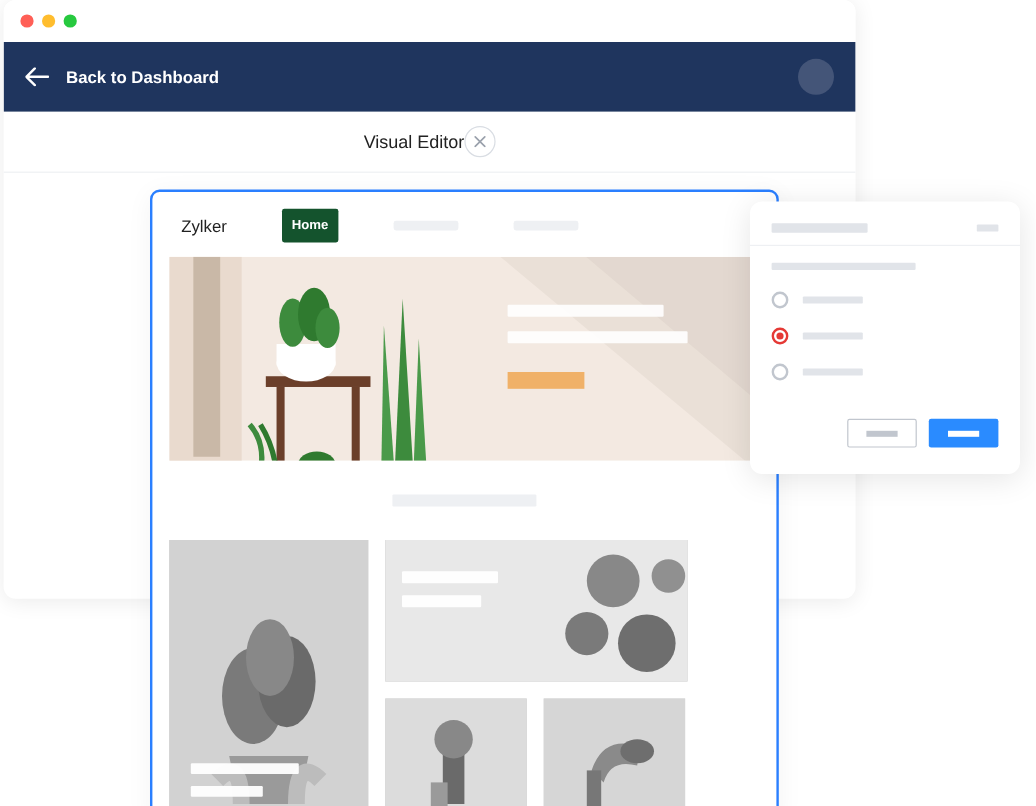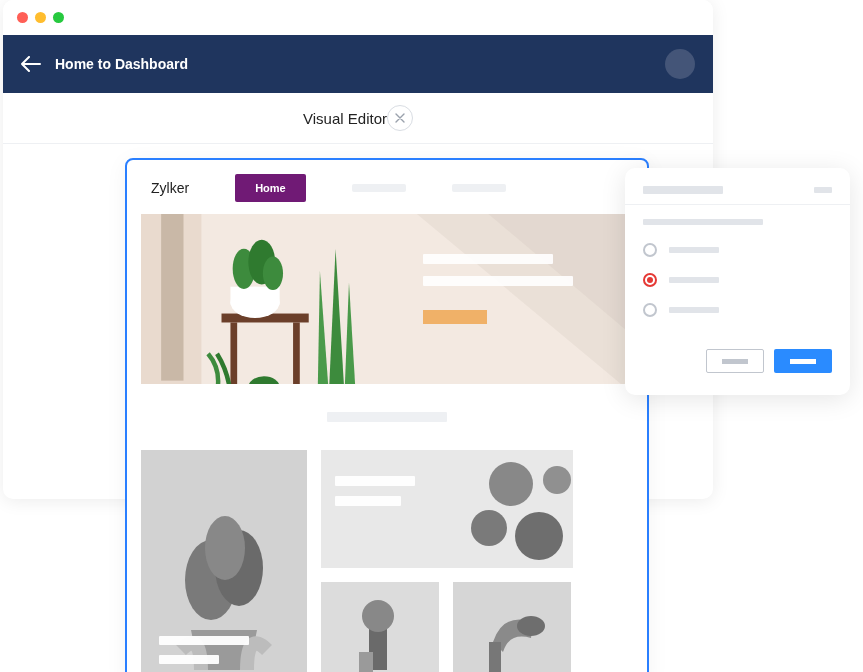--- a/index.html
+++ b/index.html
@@ -21,21 +21,21 @@
 .subbar { display: flex; align-items: center; justify-content: center; padding: 12px 22px; border-bottom: 1px solid #eef0f3; }
 .subbar-title { font-size: 15px; color: #222; }
 .close-btn { width: 26px; height: 26px; border: 1px solid #d9dde3; border-radius: 50%; display: flex; align-items: center; justify-content: center; color: #9aa1ac; cursor: pointer; }
 
 .canvas-container { height: 355px; }
 
 .editor-canvas { position: absolute; left: 125px; top: 130px; width: 524px; border: 2px solid #2a7fff; border-radius: 8px; background: #fff; padding: 14px 14px 0 14px; box-shadow: 0 4px 22px rgba(0,0,0,0.05); z-index: 5; margin-top: 28px; }
 
 .nav-row { display: flex; align-items: center; gap: 10px; padding: 0 4px 12px 10px; }
 .brand { font-size: 14px; font-weight: 500; color: #222; margin-right: 36px; }
-.nav-btn { background: #701a75; color: #fff; font-size: 11px; font-weight: 600; padding: 8px 20px; border-radius: 2px; }
+.nav-btn { background: #14532d; color: #fff; font-size: 11px; font-weight: 600; padding: 8px 8px; border-radius: 2px; }
 .nav-placeholder { width: 54px; height: 8px; background: #eef0f3; border-radius: 2px; margin-left: 36px; }
 
 .hero { position: relative; width: 100%; height: 170px; overflow: hidden; }
 .hero-img { position: absolute; inset: 0; }
 .hero-overlay { position: absolute; right: 0; top: 0; width: 210px; height: 100%; padding: 40px 18px 0 0; }
 .hero-line { height: 10px; background: #fff; opacity: 0.9; margin-bottom: 12px; border-radius: 1px; }
 .hero-cta { width: 64px; height: 14px; background: #f0b168; margin-top: 24px; }
 
 .section-title { height: 10px; width: 120px; background: #eef0f3; margin: 28px auto; border-radius: 1px; }
 
@@ -83,21 +83,21 @@
     <div class="light green"></div>
   </div>
 
   <div class="topbar">
     <div class="topbar-left">
       <span class="back-arrow">
         <svg width="20" height="16" viewBox="0 0 20 16">
             <path d="M8 1 L1 8 L8 15 M1 8 H19" stroke="#fff" stroke-width="2" fill="none" stroke-linecap="round" stroke-linejoin="round"></path>
           </svg>
       </span>
-      <span class="back-label">Home to Dashboard</span>
+      <span class="back-label">Back to Dashboard</span>
     </div>
     <div class="avatar"></div>
   </div>
 
   <div class="subbar">
     <div class="subbar-title">Visual Editor</div>
     <div class="close-btn">
       <svg width="10" height="10" viewBox="0 0 10 10">
           <path d="M1 1 L9 9 M9 1 L1 9" stroke="currentColor" stroke-width="1.4" stroke-linecap="round"></path>
         </svg>

